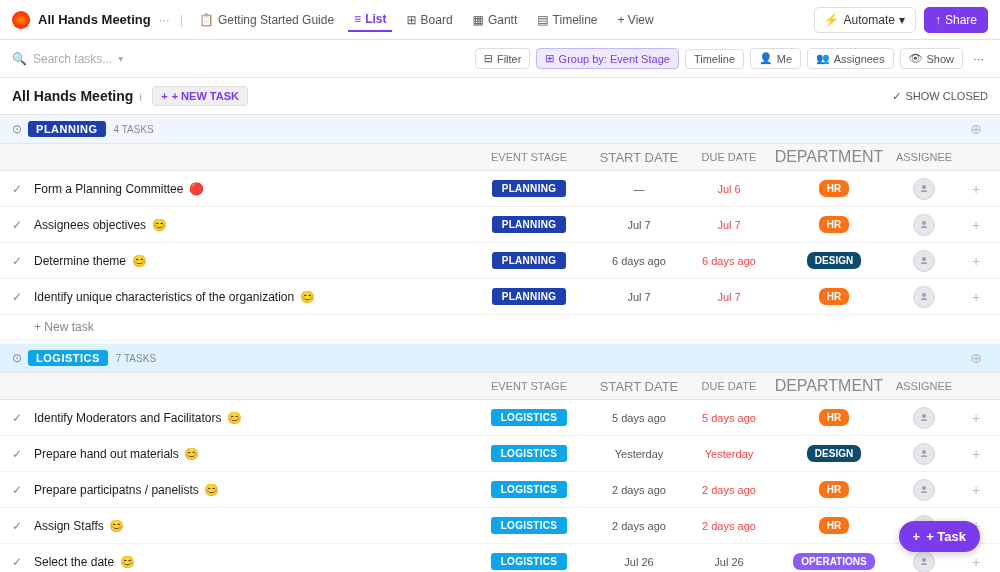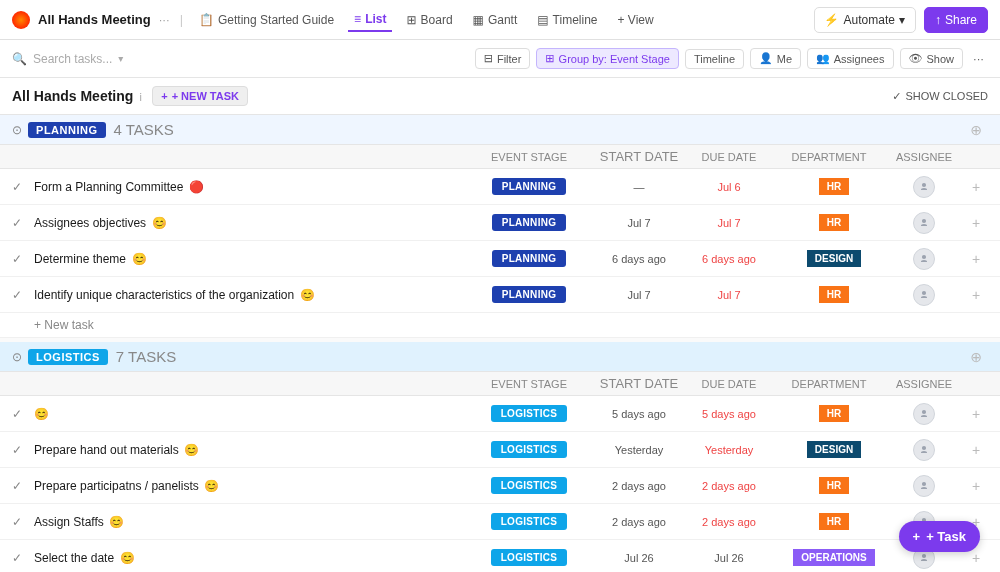--- a/index.html
+++ b/index.html
@@ -27,48 +27,48 @@
 
     
     .main { height: calc(572px - 78px); overflow-y: auto; background: #fafafa; }
 
     
     .group-header-row { display: flex; align-items: center; padding: 6px 12px; background: #fff; border-bottom: 1px solid #e5e5e5; position: sticky; top: 0; z-index: 10; }
     .group-toggle { color: #888; cursor: pointer; margin-right: 6px; font-size: 12px; }
     .group-badge { padding: 2px 8px; border-radius: 3px; font-size: 11px; font-weight: 700; color: #fff; margin-right: 8px; letter-spacing: 0.5px; }
     .badge-planning { background: #1e40af; }
     .badge-logistics { background: #0ea5e9; }
-    .group-count { font-size: 15px; color: #888; margin-right: auto; }
+    .group-count { font-size: 10px; color: #888; margin-right: auto; }
 
     
     .col-headers { display: flex; align-items: center; padding: 4px 12px; background: #f7f7f7; border-bottom: 1px solid #e5e5e5; }
     .col-task { flex: 1; font-size: 11px; color: #888; font-weight: 500; }
     .col-stage { width: 130px; font-size: 11px; color: #888; font-weight: 500; text-align: center; }
     .col-start { width: 90px; font-size: 13px; color: #888; font-weight: 500; text-align: center; }
     .col-due { width: 90px; font-size: 11px; color: #888; font-weight: 500; text-align: center; }
-    .col-dept { width: 110px; font-size: 11px; color: #888; font-weight: 500; text-align: center; }
+    .col-dept { width: 110px; font-size: 16px; color: #888; font-weight: 500; text-align: center; }
     .col-assignee { width: 80px; font-size: 11px; color: #888; font-weight: 500; text-align: center; }
     .col-add { width: 24px; }
 
     
     .task-row { display: flex; align-items: center; padding: 5px 12px; background: #fff; border-bottom: 1px solid #f0f0f0; min-height: 36px; }
     .task-check { color: #888; font-size: 12px; margin-right: 8px; width: 14px; flex-shrink: 0; }
     .task-name { flex: 1; font-size: 12px; color: #1a1a1a; display: flex; align-items: center; gap: 6px; }
     .task-emoji { font-size: 12px; }
     .task-err { color: #ef4444; font-size: 12px; }
     .task-stage-pill { width: 130px; text-align: center; }
     .stage-pill { display: inline-block; padding: 3px 10px; border-radius: 3px; font-size: 10px; font-weight: 700; color: #fff; letter-spacing: 0.3px; }
     .pill-planning { background: #1e40af; }
     .pill-logistics { background: #0ea5e9; }
     .task-start { width: 90px; text-align: center; font-size: 11px; color: #555; }
     .task-due { width: 90px; text-align: center; font-size: 11px; color: #555; }
     .task-due.overdue { color: #ef4444; font-weight: 500; }
     .task-due.ok { color: #ef4444; }
     .task-dept { width: 110px; text-align: center; }
-    .dept-badge { display: inline-block; padding: 3px 8px; border-radius: 0; font-size: 10px; font-weight: 700; color: #fff; margin-left: 10px; }
+    .dept-badge { display: inline-block; padding: 3px 8px; border-radius: 7px; font-size: 10px; font-weight: 700; color: #fff; margin-left: 10px; }
     .dept-hr { background: #f97316; }
     .dept-design { background: #0c4a6e; }
     .dept-operations { background: #8b5cf6; }
     .task-assignee { width: 80px; text-align: center; }
     .assignee-circle { width: 22px; height: 22px; border-radius: 50%; background: #e5e7eb; border: 1px solid #d1d5db; margin: 0 auto; cursor: pointer; display: flex; align-items: center; justify-content: center; }
     .assignee-circle svg { width: 12px; height: 12px; fill: #9ca3af; }
     .add-col { width: 24px; text-align: center; font-size: 14px; color: #bbb; cursor: pointer; }
 
     .new-task-row { display: flex; align-items: center; padding: 5px 12px; background: #fff; border-bottom: 1px solid #f0f0f0; }
     .new-task-label { font-size: 12px; color: #888; cursor: pointer; margin-left: 22px; }
@@ -301,20 +301,21 @@
       <div class="col-start">START DATE</div>
       <div class="col-due">DUE DATE</div>
       <div class="col-dept">DEPARTMENT</div>
       <div class="col-assignee">ASSIGNEE</div>
       <div class="col-add"></div>
     </div>
 
     <div class="task-row">
       <span class="task-check">✓</span>
       <div class="task-name">
+        <span>Identify Moderators and Facilitators</span>
         <span class="task-emoji">😊</span>
       </div>
       <div class="task-stage-pill"><span class="stage-pill pill-logistics">LOGISTICS</span></div>
       <div class="task-start">5 days ago</div>
       <div class="task-due overdue">5 days ago</div>
       <div class="task-dept"><span class="dept-badge dept-hr">HR</span></div>
       <div class="task-assignee">
           <div class="assignee-circle">
             <svg viewBox="0 0 24 24">
               <path d="M12 12c2.7 0 4-1.8 4-4s-1.3-4-4-4-4 1.8-4 4 1.3 4 4 4zm0 2c-4 0-6 1.5-6 3v1h12v-1c0-1.5-2-3-6-3z"></path>

